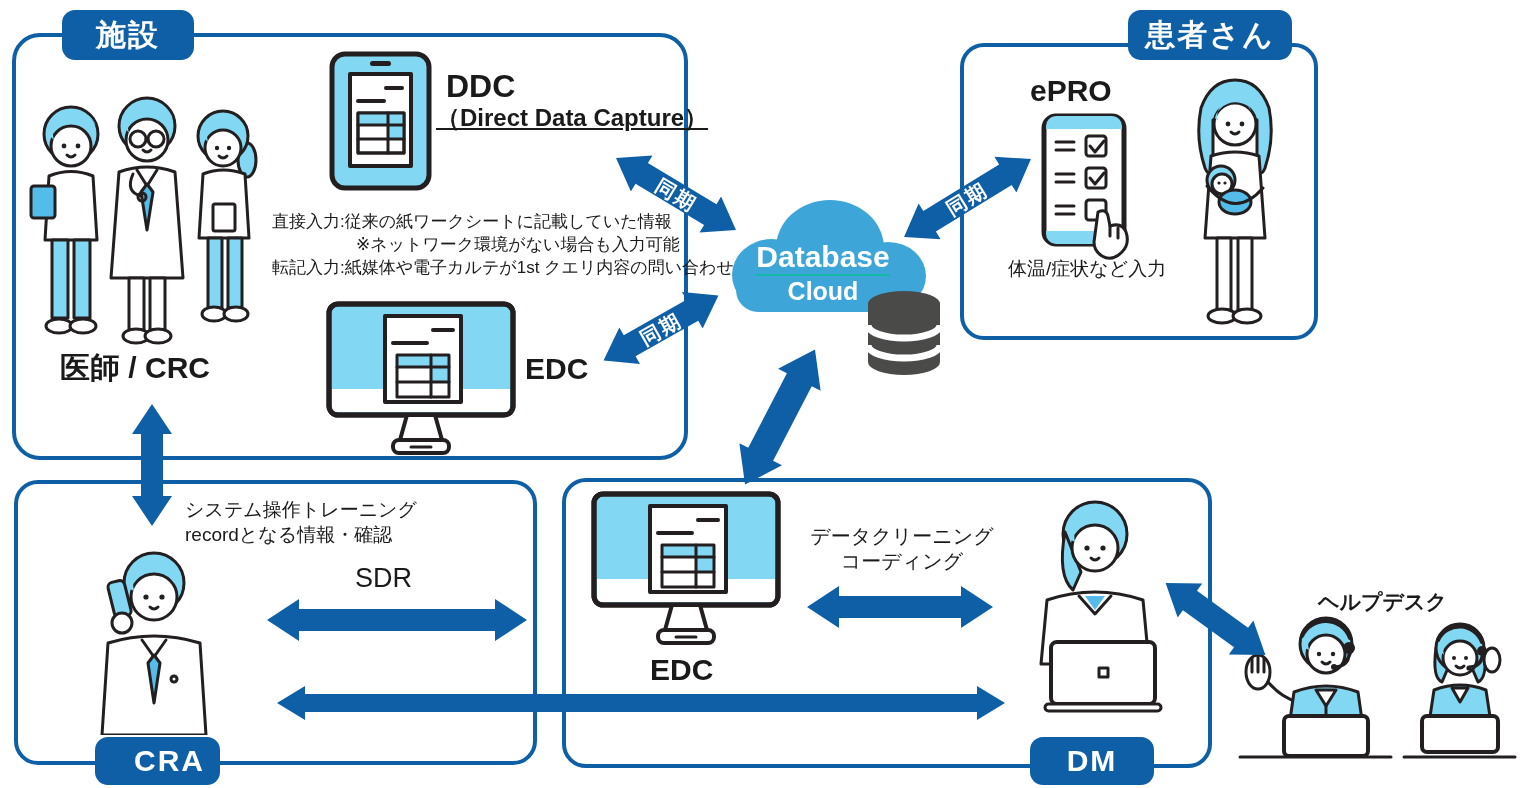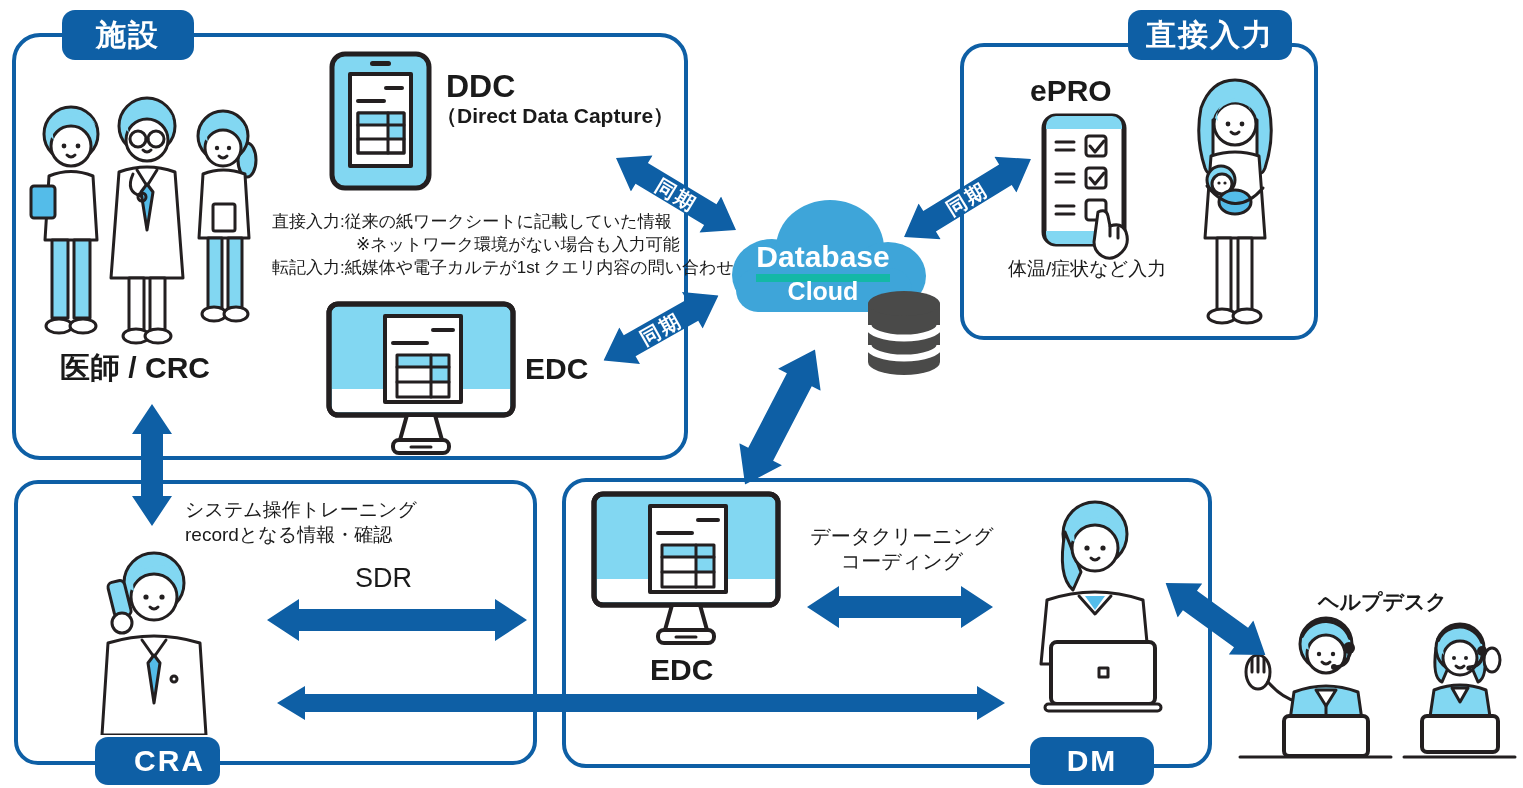--- a/index.html
+++ b/index.html
@@ -18,42 +18,42 @@
   .frame{position:absolute;border:4px solid var(--primary);background:transparent;}
   .tag{position:absolute;background:var(--primary);color:#fff;font-weight:bold;
        display:flex;align-items:center;justify-content:center;border-radius:13px;
        font-size:30px;letter-spacing:2px;}
   .t{position:absolute;color:var(--ink);white-space:nowrap;}
   .b{font-weight:bold;}
   .dbl-arrow{position:absolute;}
   .sync-label{position:absolute;color:#fff;font-weight:bold;font-size:20px;
       width:64px;text-align:center;letter-spacing:2px;}
   .cloud-title{position:absolute;color:#fff;font-weight:bold;text-align:center;}
-  .cloud-title span{border-bottom:8px solid #14b8a6;padding-bottom:1px;}
+  .cloud-title span{border-bottom:2px solid #14b8a6;padding-bottom:1px;}
   
   .f-light{fill:var(--light);} .f-white{fill:#fff;} .f-mid{fill:var(--mid);}
   .f-cloud{fill:var(--cloud);} .f-gray{fill:var(--gray);} .f-ink{fill:var(--outline);}
   .f-none{fill:none;}
   .sk{stroke:var(--outline);stroke-width:3;stroke-linecap:round;stroke-linejoin:round;}
   .sk4{stroke:var(--outline);stroke-width:4;stroke-linecap:round;stroke-linejoin:round;}
   .sk5{stroke:var(--outline);stroke-width:5;stroke-linecap:round;stroke-linejoin:round;}
   .nsk{stroke:none;}
 </style>
 </head>
 <body>
 
 <div class="canvas">
 
   <div class="frame" style="left:12px;top:33px;width:676px;height:427px;border-radius:28px;"></div>
   <div class="frame" style="left:960px;top:43px;width:358px;height:297px;border-radius:24px;"></div>
   <div class="frame" style="left:14px;top:480px;width:523px;height:285px;border-radius:24px;"></div>
   <div class="frame" style="left:562px;top:478px;width:650px;height:290px;border-radius:24px;"></div>
 
   <div class="tag" style="left:62px;top:10px;width:132px;height:50px;">施設</div>
-  <div class="tag" style="left:1128px;top:10px;width:164px;height:50px;">直接入力</div>
+  <div class="tag" style="left:1128px;top:10px;width:164px;height:50px;">患者さん</div>
   <div class="tag" style="left:95px;top:737px;width:125px;height:48px;padding-left:24px;">CRA</div>
   <div class="tag" style="left:1030px;top:737px;width:124px;height:48px;">DM</div>
 
   <svg class="abs" style="left:25px;top:80px;" width="245" height="278" viewBox="0 0 245 278">
 
     <circle cx="46" cy="54" r="27" class="f-light sk"></circle>
     <circle cx="46" cy="66" r="20" class="f-white sk"></circle>
     <path d="M25 56 a27 24 0 0 1 42 -16 l4 6 a21 21 0 0 0 -42 14 Z" class="f-light nsk"></path>
     <circle cx="39" cy="66" r="2.4" class="f-ink nsk"></circle>
       <circle cx="53" cy="66" r="2.4" class="f-ink nsk"></circle>
@@ -107,21 +107,21 @@
     <rect x="30" y="63" width="46" height="40" class="f-white sk"></rect>
     <rect x="30" y="63" width="30" height="12" class="f-light nsk"></rect>
     <rect x="60" y="63" width="16" height="12" class="f-light nsk"></rect>
     <rect x="60" y="75" width="16" height="14" class="f-light nsk"></rect>
     <rect x="30" y="63" width="46" height="40" class="f-none sk"></rect>
     <line x1="30" y1="75" x2="76" y2="75" class="sk"></line>
     <line x1="30" y1="89" x2="76" y2="89" class="sk"></line>
     <line x1="60" y1="63" x2="60" y2="103" class="sk"></line>
   </svg>
   <div class="t b" style="left:446px;top:68px;font-size:32px;">DDC</div>
-  <div class="t b" style="left:436px;top:102px;font-size:21px;">（Direct Data Capture）</div>
+  <div class="t b" style="left:436px;top:102px;font-size:24px;text-decoration:underline;">（Direct Data Capture）</div>
 
   <div class="abs" style="left:272px;top:210px;font-size:17px;line-height:23px;color:var(--ink);white-space:nowrap;">
     <div>直接入力:従来の紙ワークシートに記載していた情報</div>
     <div style="padding-left:84px;">※ネットワーク環境がない場合も入力可能</div>
     <div>転記入力:紙媒体や電子カルテが1st クエリ内容の問い合わせ</div>
   </div>
 
   <svg class="abs" style="left:325px;top:300px;" width="192" height="160" viewBox="0 0 192 160">
     <rect x="4" y="4" width="184" height="111" rx="9" class="f-light sk5"></rect>
     <rect x="7" y="89" width="178" height="23" class="f-white nsk"></rect>

